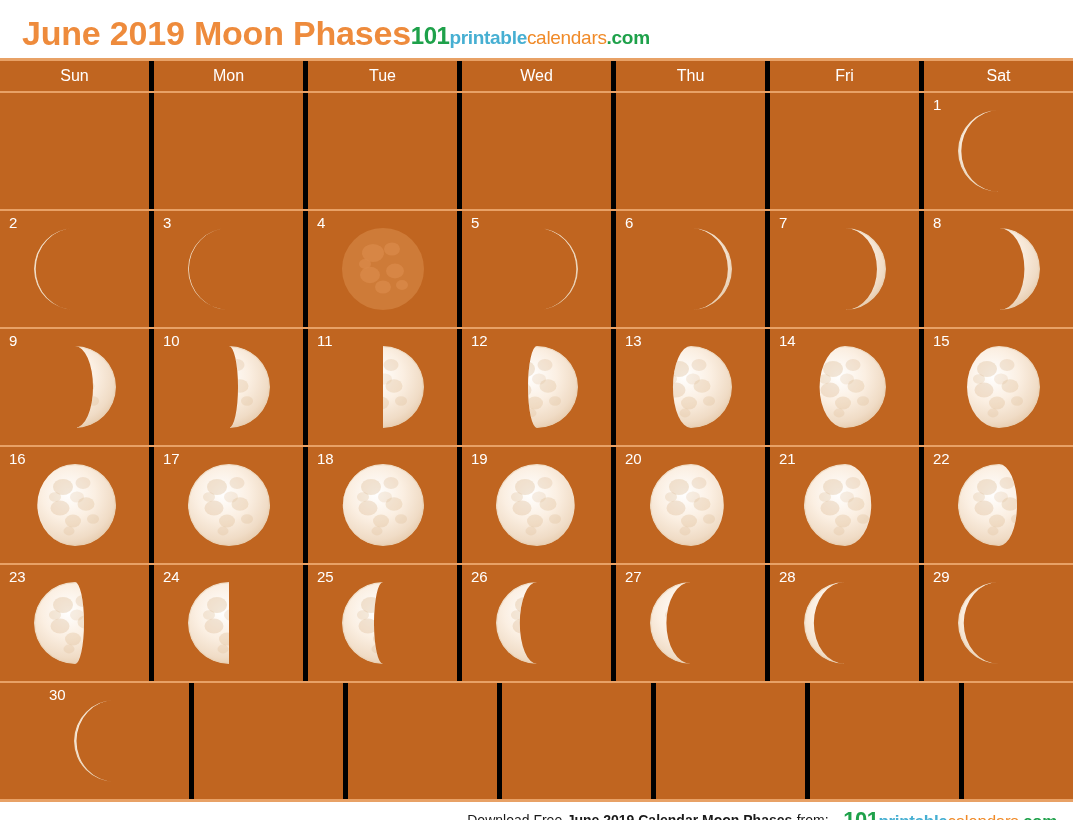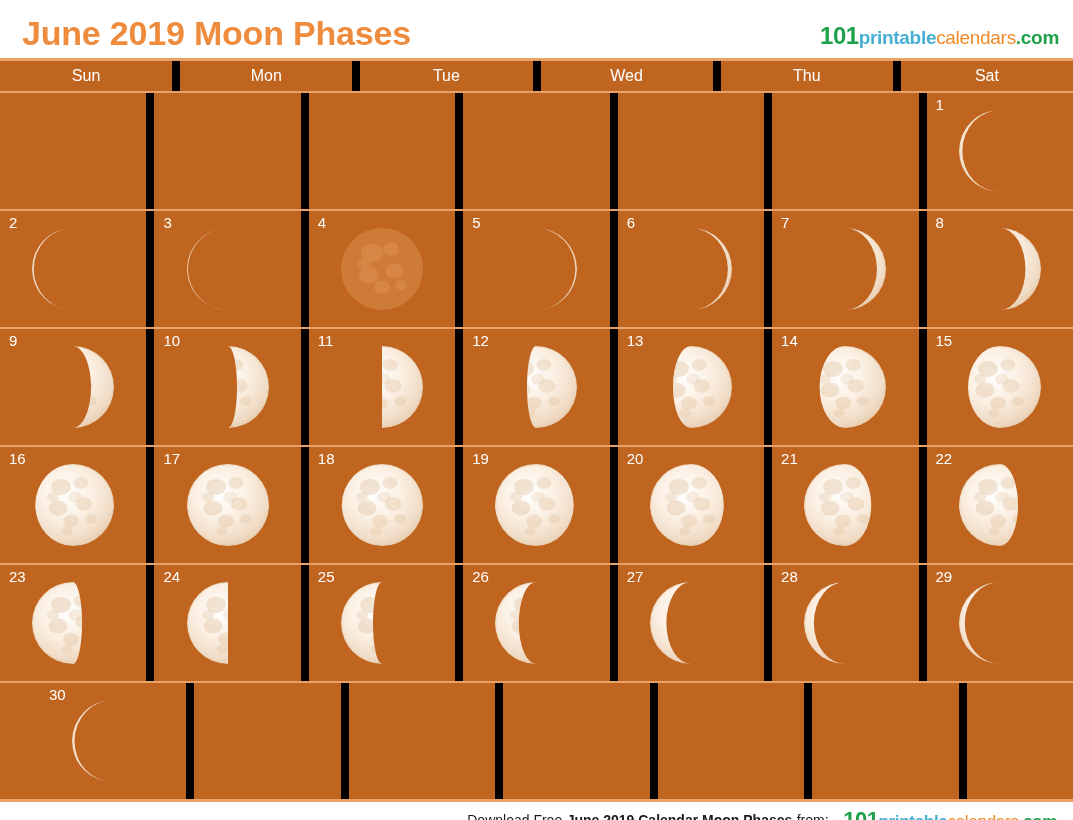--- a/index.html
+++ b/index.html
@@ -22,21 +22,21 @@
     box-sizing: border-box;
   }
 
   
   .header {
     position: relative;
     height: 58px;
     width: 1073px;
     display: flex;
     align-items: flex-end;
-    justify-content: space-between;
+    justify-content: flex-start;
     padding: 0 14px 4px 22px;
     box-sizing: border-box;
   }
   .cal-title {
     font-size: 34px;
     font-weight: bold;
     color: #EE8B3C;
     letter-spacing: -0.2px;
     line-height: 1;
     white-space: nowrap;
@@ -97,21 +97,21 @@
     border-bottom: 2px solid #E8A166;
   }
   .weekrow.body.last {
     border-bottom: 3px solid #E8A166;
     padding-left: 40px;
   }
 
   .cell {
     position: relative;
     flex: 1 1 0;
-    border-right: 8px solid #000000;
+    border-right: 5px solid #000000;
     box-sizing: border-box;
     overflow: hidden;
   }
   .cell:last-child { border-right: none; }
 
   .dow {
     color: #FFFFFF;
     font-size: 16px;
     text-align: center;
     line-height: 30px;
@@ -189,20 +189,23 @@
         <div class="cell">
           <div class="dow">Tue</div>
         </div>
         <div class="cell">
           <div class="dow">Wed</div>
         </div>
         <div class="cell">
           <div class="dow">Thu</div>
         </div>
         <div class="cell">
+          <div class="dow">Fri</div>
+        </div>
+        <div class="cell">
           <div class="dow">Sat</div>
         </div>
       </div>
     <div id="weeks-container">
         <div class="weekrow body">
           <div class="cell"></div>
           <div class="cell"></div>
           <div class="cell"></div>
           <div class="cell"></div>
           <div class="cell"></div>

